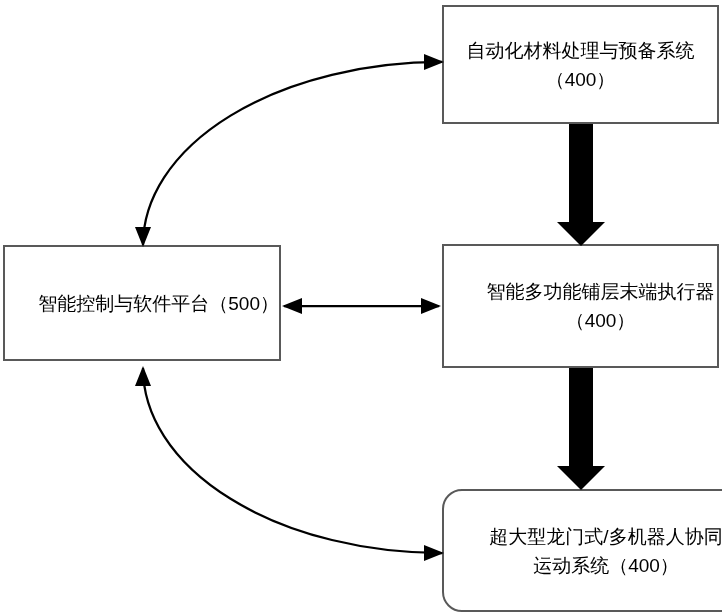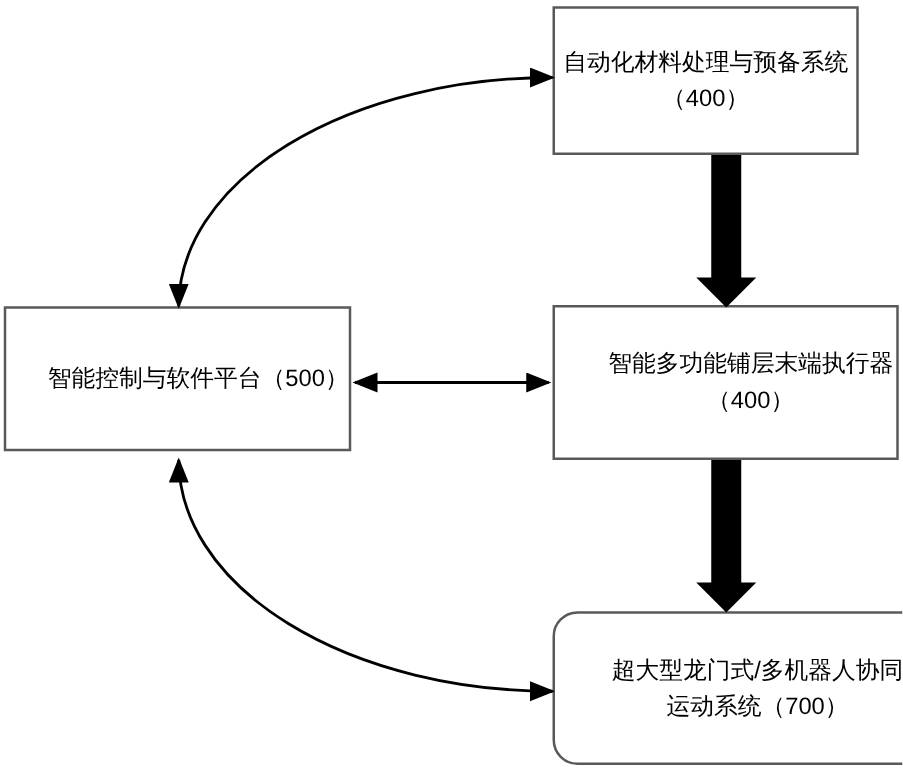--- a/index.html
+++ b/index.html
@@ -20,21 +20,21 @@
     flex-direction: column;
     justify-content: center;
     align-items: center;
     text-align: center;
     color: #000000;
     font-size: 19px;
     line-height: 29px;
     z-index: 1;
   }
   .node span { display: block; white-space: nowrap; }
-  #node-200 { left: 442px; top: 5px;   width: 245px; height: 119px; }
+  #node-200 { left: 442px; top: 5px;   width: 277px; height: 119px; }
   #node-500 { left: 3px;   top: 245px; width: 278px; height: 116px; align-items: flex-end; }
   #node-300 { left: 442px; top: 244px; width: 277px; height: 124px; padding-left: 40px; }
   #node-400 { left: 442px; top: 489px; width: 328px; height: 123px; border-radius: 20px; }
   svg.overlay {
     position: absolute;
     left: 0; top: 0;
     width: 722px; height: 614px;
     z-index: 2;
     pointer-events: none;
   }
@@ -53,21 +53,21 @@
     <span>智能控制与软件平台（500）</span>
   </div>
 
   <div class="node" id="node-300">
     <span>智能多功能铺层末端执行器</span>
     <span>（400）</span>
   </div>
 
   <div class="node" id="node-400">
     <span>超大型龙门式/多机器人协同</span>
-    <span>运动系统（700）</span>
+    <span>运动系统（400）</span>
   </div>
 
   <svg class="overlay" viewBox="0 0 722 614" xmlns="http://www.w3.org/2000/svg">
     <defs>
       <marker id="arrowhead" markerUnits="userSpaceOnUse" markerWidth="22" markerHeight="18" refX="18" refY="8" orient="auto-start-reverse">
         <path d="M0,0 L20,8 L0,16 Z" fill="#000000"></path>
       </marker>
     </defs>
 
     <path d="M 143 245 A 299 183 0 0 1 442 62" fill="none" stroke="#000000" stroke-width="2.25" marker-start="url(#arrowhead)" marker-end="url(#arrowhead)"></path>

